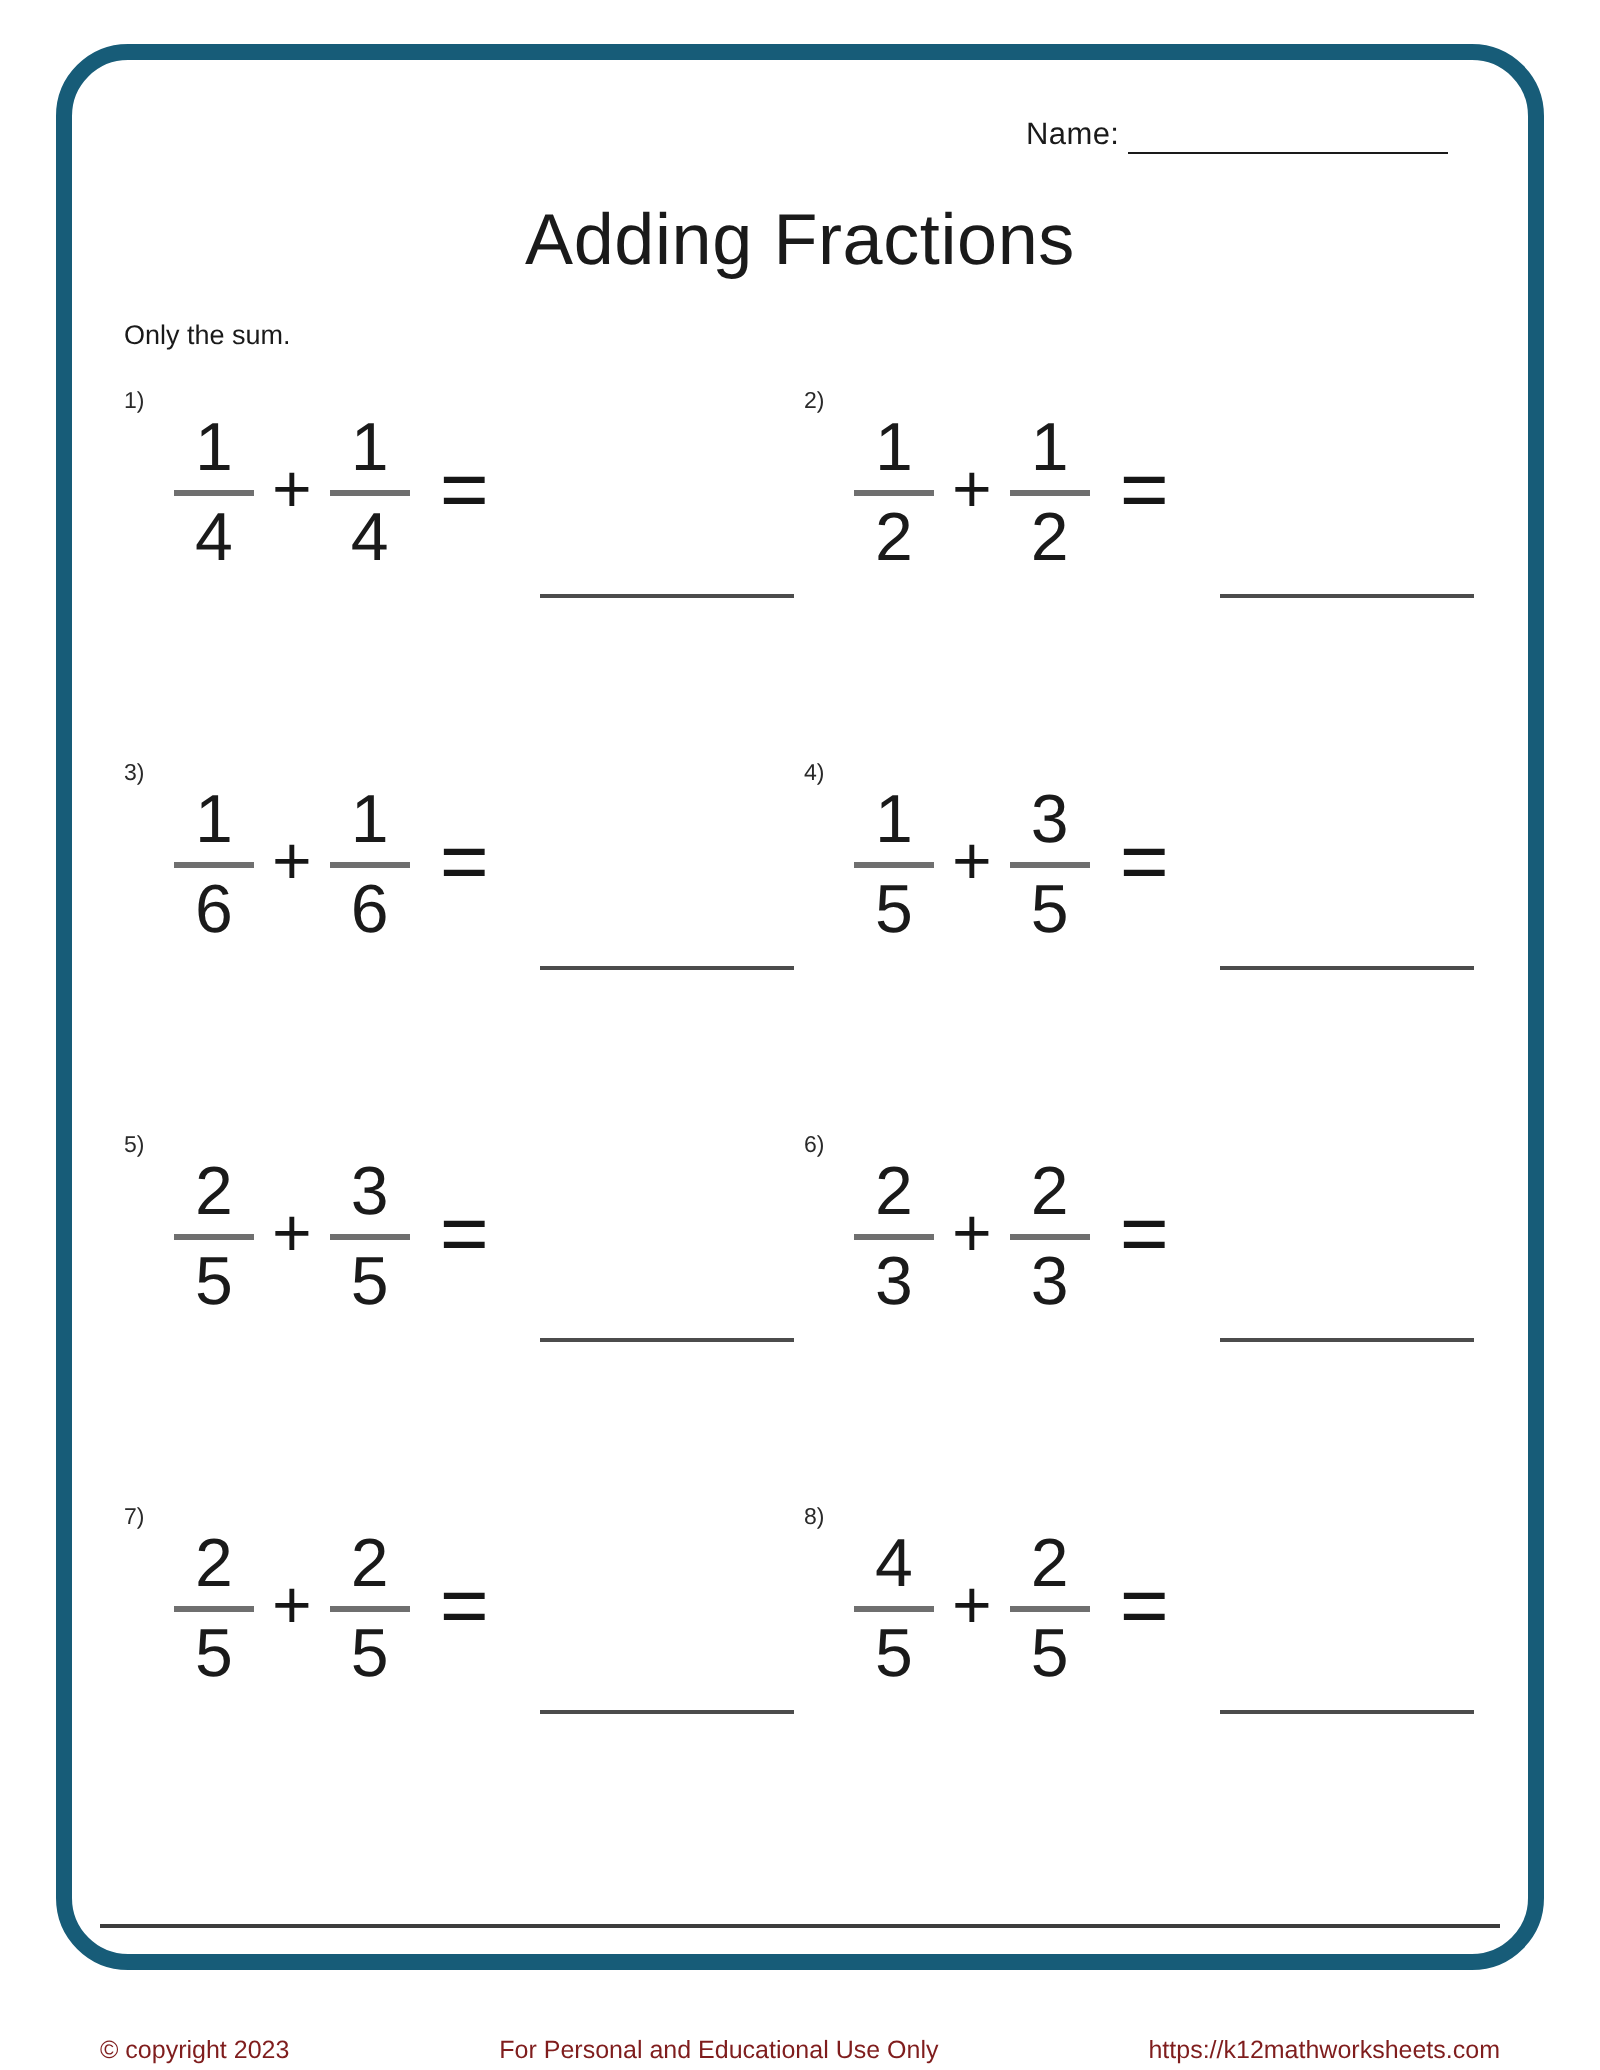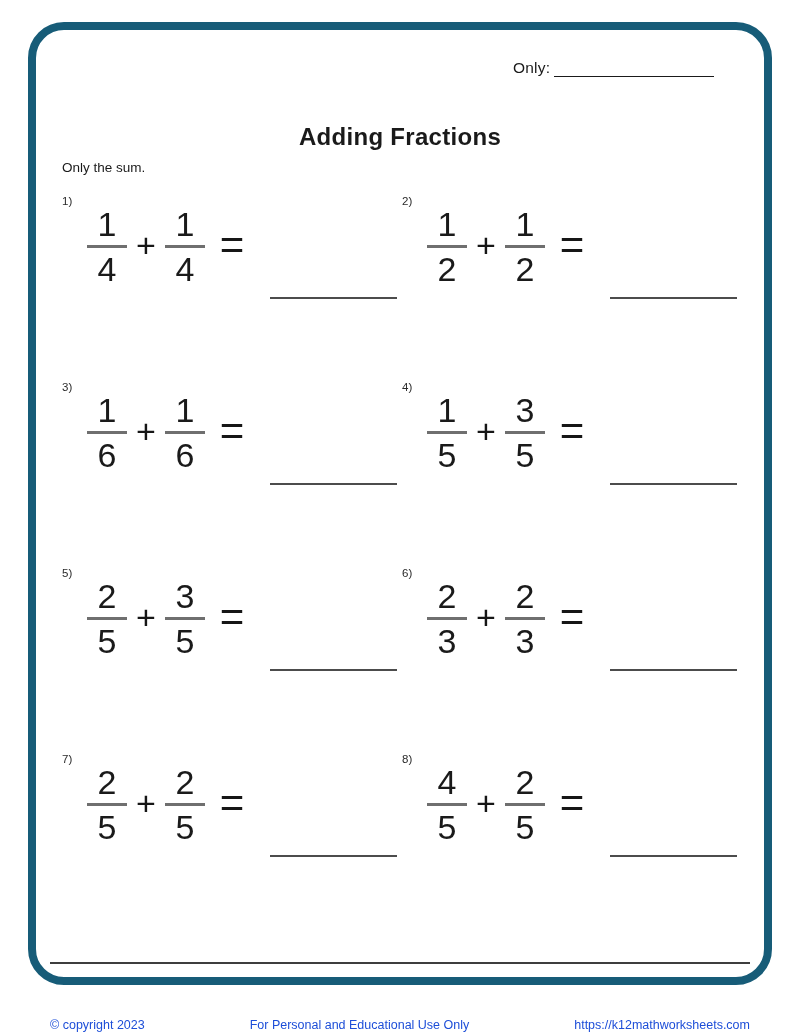--- a/index.html
+++ b/index.html
@@ -31,24 +31,23 @@
     display: inline-block;
     width: 160px; height: 17px;
     margin-left: 4px;
     border-bottom: 1.6px solid #1a1a1a;
   }
   .title {
     position: absolute;
     top: 99px; left: 0;
     width: 100%;
     text-align: center;
-    font-size: 24px;
-    font-weight: bold;
+    font-size: 36px;
+    font-weight: normal;
     letter-spacing: 0.3px;
-    margin-top: 24px;
   }
   .instruction {
     position: absolute;
     top: 160px; left: 62px;
     font-size: 13.5px;
   }
   .problems {
     position: absolute;
     top: 193px; left: 62px;
     width: 680px;
@@ -96,32 +95,32 @@
   .footer {
     position: absolute;
     left: 50px; top: 962px;
     width: 700px;
     border-top: 2px solid #3d3d3d;
     padding-top: 6px;
     display: flex;
     justify-content: space-between;
     align-items: baseline;
     font-size: 12.5px;
-    color: #1d4ed8;
+    color: #7f1d1d;
   }
   .footer .center { text-align: center; margin-top: 48px; }
   .footer .right { text-align: center; }
 </style>
 </head>
 <body>
 
 <div class="frame"></div>
 
 <div class="name-row">
-  <span>Only:</span>
+  <span>Name:</span>
   <span class="name-line"></span>
 </div>
 
 <div class="title">Adding Fractions</div>
 
 <div class="instruction">Only the sum.</div>
 
 <div class="problems">
 
   <div class="problem">

